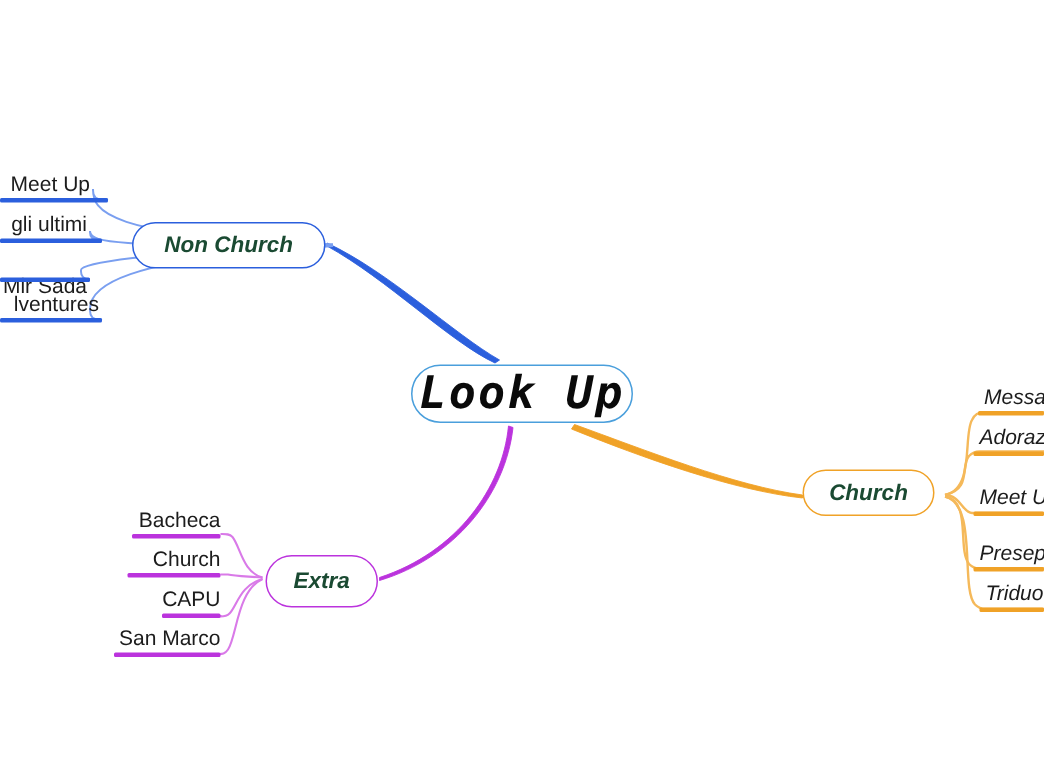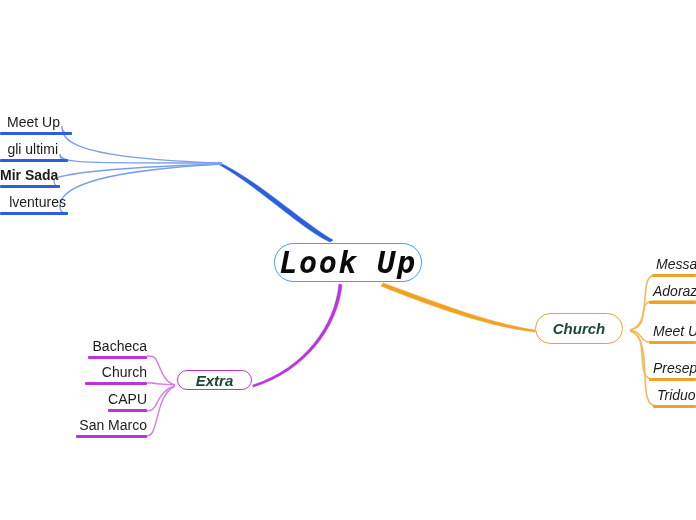--- a/index.html
+++ b/index.html
@@ -72,21 +72,21 @@
     left: 535px;
     top: 313px;
     width: 88px;
     height: 31px;
     border: 1.5px solid #f0a227;
   }
   .node-extra {
     left: 177px;
     top: 370px;
     width: 75px;
-    height: 20px;
+    height: 35px;
     border: 1.5px solid #bb33dd;
   }
   .leaf {
     position: absolute;
     white-space: nowrap;
     font-size: 14px;
     color: #1c1c1c;
     font-family: "Liberation Sans", sans-serif;
   }
   .leaf-left {
@@ -133,28 +133,31 @@
       <path d="M 175 385 C 160 384 156 384 152 383 L 147 383"></path>
       <path d="M 175 386 C 160 390 158 404 153 409 C 151 411 149 411 147 411 L 147 410"></path>
       <path d="M 175 386 C 158 394 158 424 152 433 C 150 436 148 436 146 436 L 146 436"></path>
     </g>
   </svg>
 
   <div class="node node-root">
     <span class="node-label">Look  Up</span>
   </div>
 
+  <div class="node node-branch node-nonchurch">
+    <span class="node-label">Non Church</span>
+  </div>
 
   <div class="leaf leaf-left" style="left:0px; top:114px; width:60px;">Meet Up</div>
   <div class="rule" style="left:0px; top:132px; width:72px; background:#2b5fdd;"></div>
 
   <div class="leaf leaf-left" style="left:0px; top:141px; width:58px;">gli ultimi</div>
   <div class="rule" style="left:0px; top:159px; width:68px; background:#2b5fdd;"></div>
 
-  <div class="leaf leaf-left" style="left:0px; top:167px; width:58px;font-weight:bold;">Mir Sada</div>
+  <div class="leaf leaf-left" style="left:0px; top:182px; width:58px;">Mir Sada</div>
   <div class="rule" style="left:0px; top:185px; width:60px; background:#2b5fdd;"></div>
 
   <div class="leaf leaf-left" style="left:0px; top:194px; width:66px;">lventures</div>
   <div class="rule" style="left:0px; top:212px; width:68px; background:#2b5fdd;"></div>
 
   <div class="node node-branch node-church">
     <span class="node-label">Church</span>
   </div>
 
   <div class="leaf leaf-right" style="left:656px; top:256px;">Messa</div>

